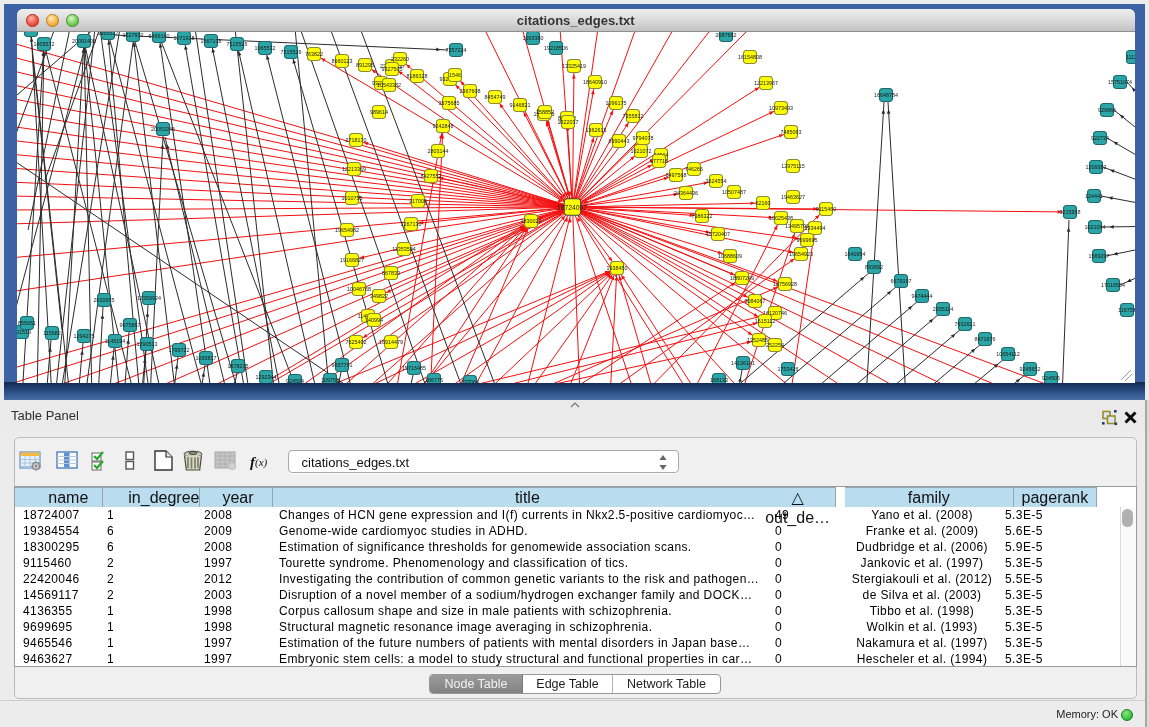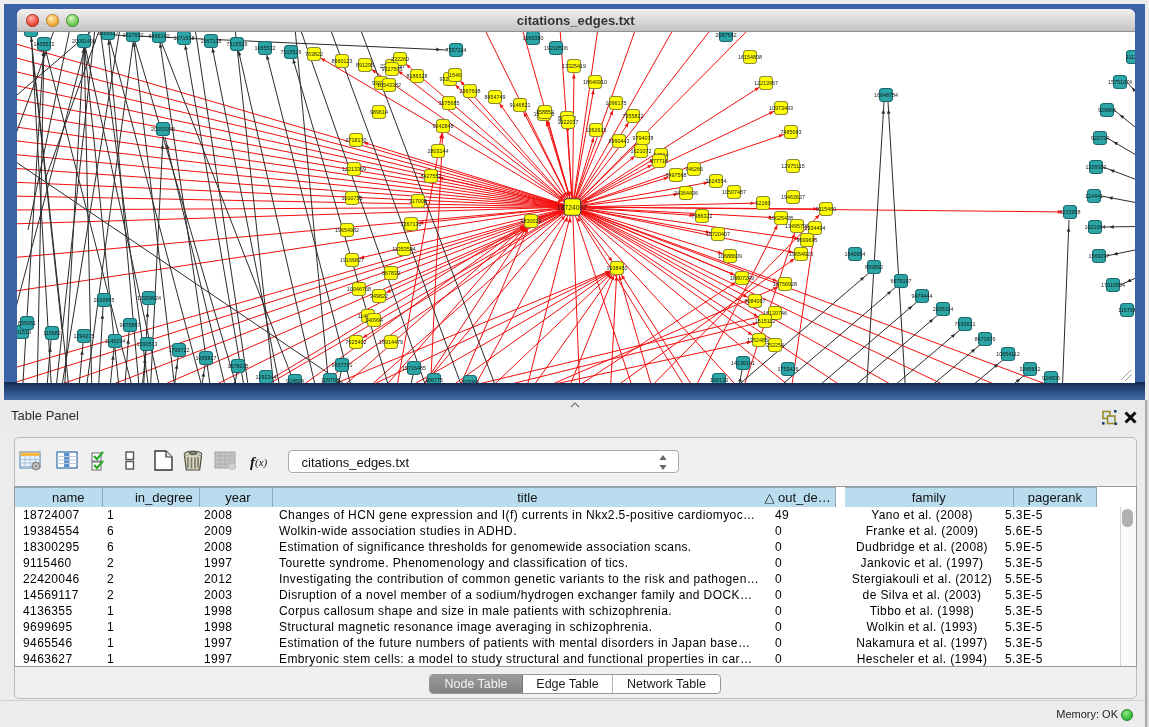--- a/index.html
+++ b/index.html
@@ -18,21 +18,21 @@
 #tph{position:absolute;left:0px;top:400px;width:1149px;height:31px;background:#eaeaea}
 #tph .t{position:absolute;left:11px;top:8px;font-size:13px;color:#2e2e2e}
 #panel{position:absolute;left:14px;top:437px;width:1123px;height:262px;
  background:#f0f0f0;border:1px solid #bcbcbc;border-radius:5px}
 #drop{position:absolute;left:287.5px;top:450px;width:391px;height:23px;background:#fff;
  border:1px solid #a9a9a9;border-radius:4px;box-shadow:0 1px 0 rgba(255,255,255,.7)}
 #drop .dt{position:absolute;left:13px;top:4px;font-size:13px;color:#111}
 #tblwrap{position:absolute;left:14px;top:486px;width:1123px;height:181px;background:#fff;
  border:1px solid #9a9a9a}
 .hcell{position:absolute;top:486.5px;height:20px;background:#b9dcee;
- border-right:1px solid #8fa8b5;border-top:1px solid #8fa8b5;font-size:13px;color:#111;
+ border-right:1px solid #8fa8b5;border-top:1px solid #8fa8b5;font-size:16px;color:#111;
  text-align:center;line-height:20px}
 .trow{position:absolute;left:15px;width:1104px;height:16px;font-size:12px;color:#000}
 .trow span{position:absolute;top:0;line-height:16px;white-space:nowrap;letter-spacing:0.4px}
 .trow .ctr{text-align:center}
 #tabs{position:absolute;left:429px;top:673.5px;height:20px;border:1px solid #979797;
  border-radius:4px;background:#fff;overflow:hidden}
 #tabs div{float:left;height:20px;line-height:19px;font-size:12.5px;color:#1c1c1c;
  text-align:center;border-right:1px solid #b5b5b5}
 #tabs .sel{background:linear-gradient(#9b9b9b,#7f7f7f);color:#f4f4f4;border-right:1px solid #787878}
 #mem{position:absolute;right:31px;top:708px;font-size:11px;color:#1d1d1d}
@@ -775,32 +775,32 @@
     <span style="left:189px">2008</span>
     <span style="left:264px">Changes of HCN gene expression and I(f) currents in Nkx2.5‑positive cardiomyoc…</span>
     <span style="left:760px">49</span>
     <span class="ctr" style="left:829px;width:156px">Yano et al. (2008)</span>
     <span style="left:990px">5.3E‑5</span>
   </div>
 <div class="trow" style="top:522.5px">
     <span style="left:8px">19384554</span>
     <span style="left:92px">6</span>
     <span style="left:189px">2009</span>
-    <span style="left:264px">Wolkin‑wide association studies in ADHD.</span>
+    <span style="left:264px">Genome‑wide cardiomyoc studies in ADHD.</span>
     <span style="left:760px">0</span>
     <span class="ctr" style="left:829px;width:156px">Franke et al. (2009)</span>
     <span style="left:990px">5.6E‑5</span>
   </div>
 <div class="trow" style="top:538.5px">
     <span style="left:8px">18300295</span>
     <span style="left:92px">6</span>
     <span style="left:189px">2008</span>
     <span style="left:264px">Estimation of significance thresholds for genomewide association scans.</span>
     <span style="left:760px">0</span>
-    <span class="ctr" style="left:829px;width:156px">Dudbridge et al. (2008)</span>
+    <span class="ctr" style="left:829px;width:156px">Dudbridge et al. (2006)</span>
     <span style="left:990px">5.9E‑5</span>
   </div>
 <div class="trow" style="top:554.5px">
     <span style="left:8px">9115460</span>
     <span style="left:92px">2</span>
     <span style="left:189px">1997</span>
     <span style="left:264px">Tourette syndrome. Phenomenology and classification of tics.</span>
     <span style="left:760px">0</span>
     <span class="ctr" style="left:829px;width:156px">Jankovic et al. (1997)</span>
     <span style="left:990px">5.3E‑5</span>

